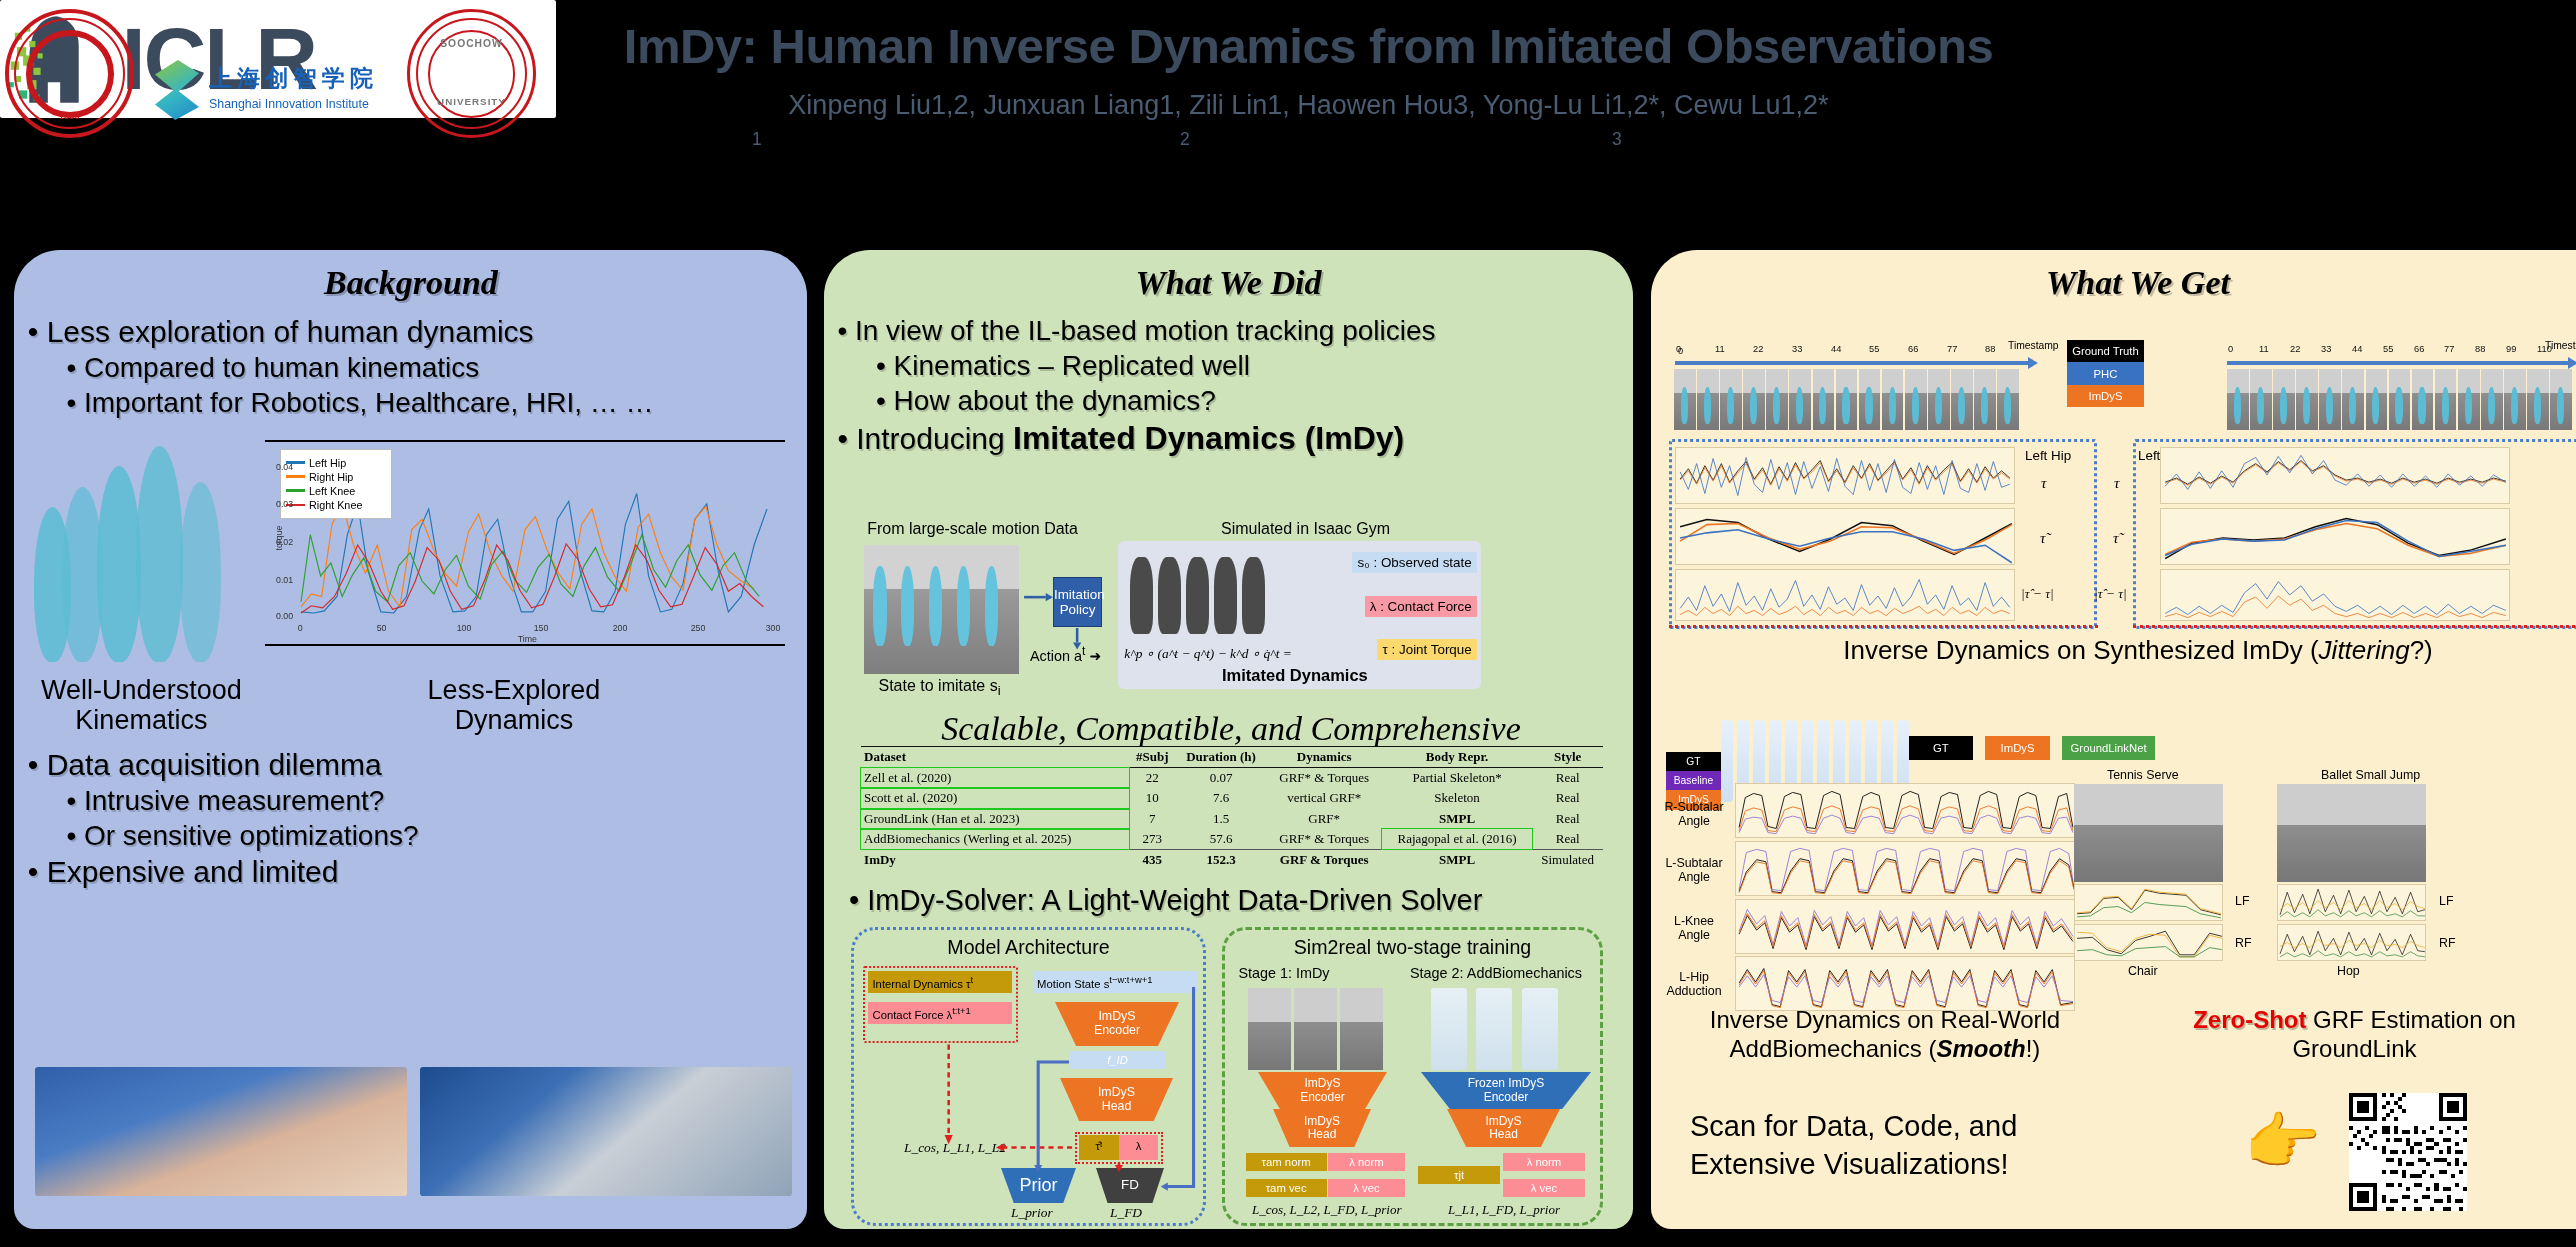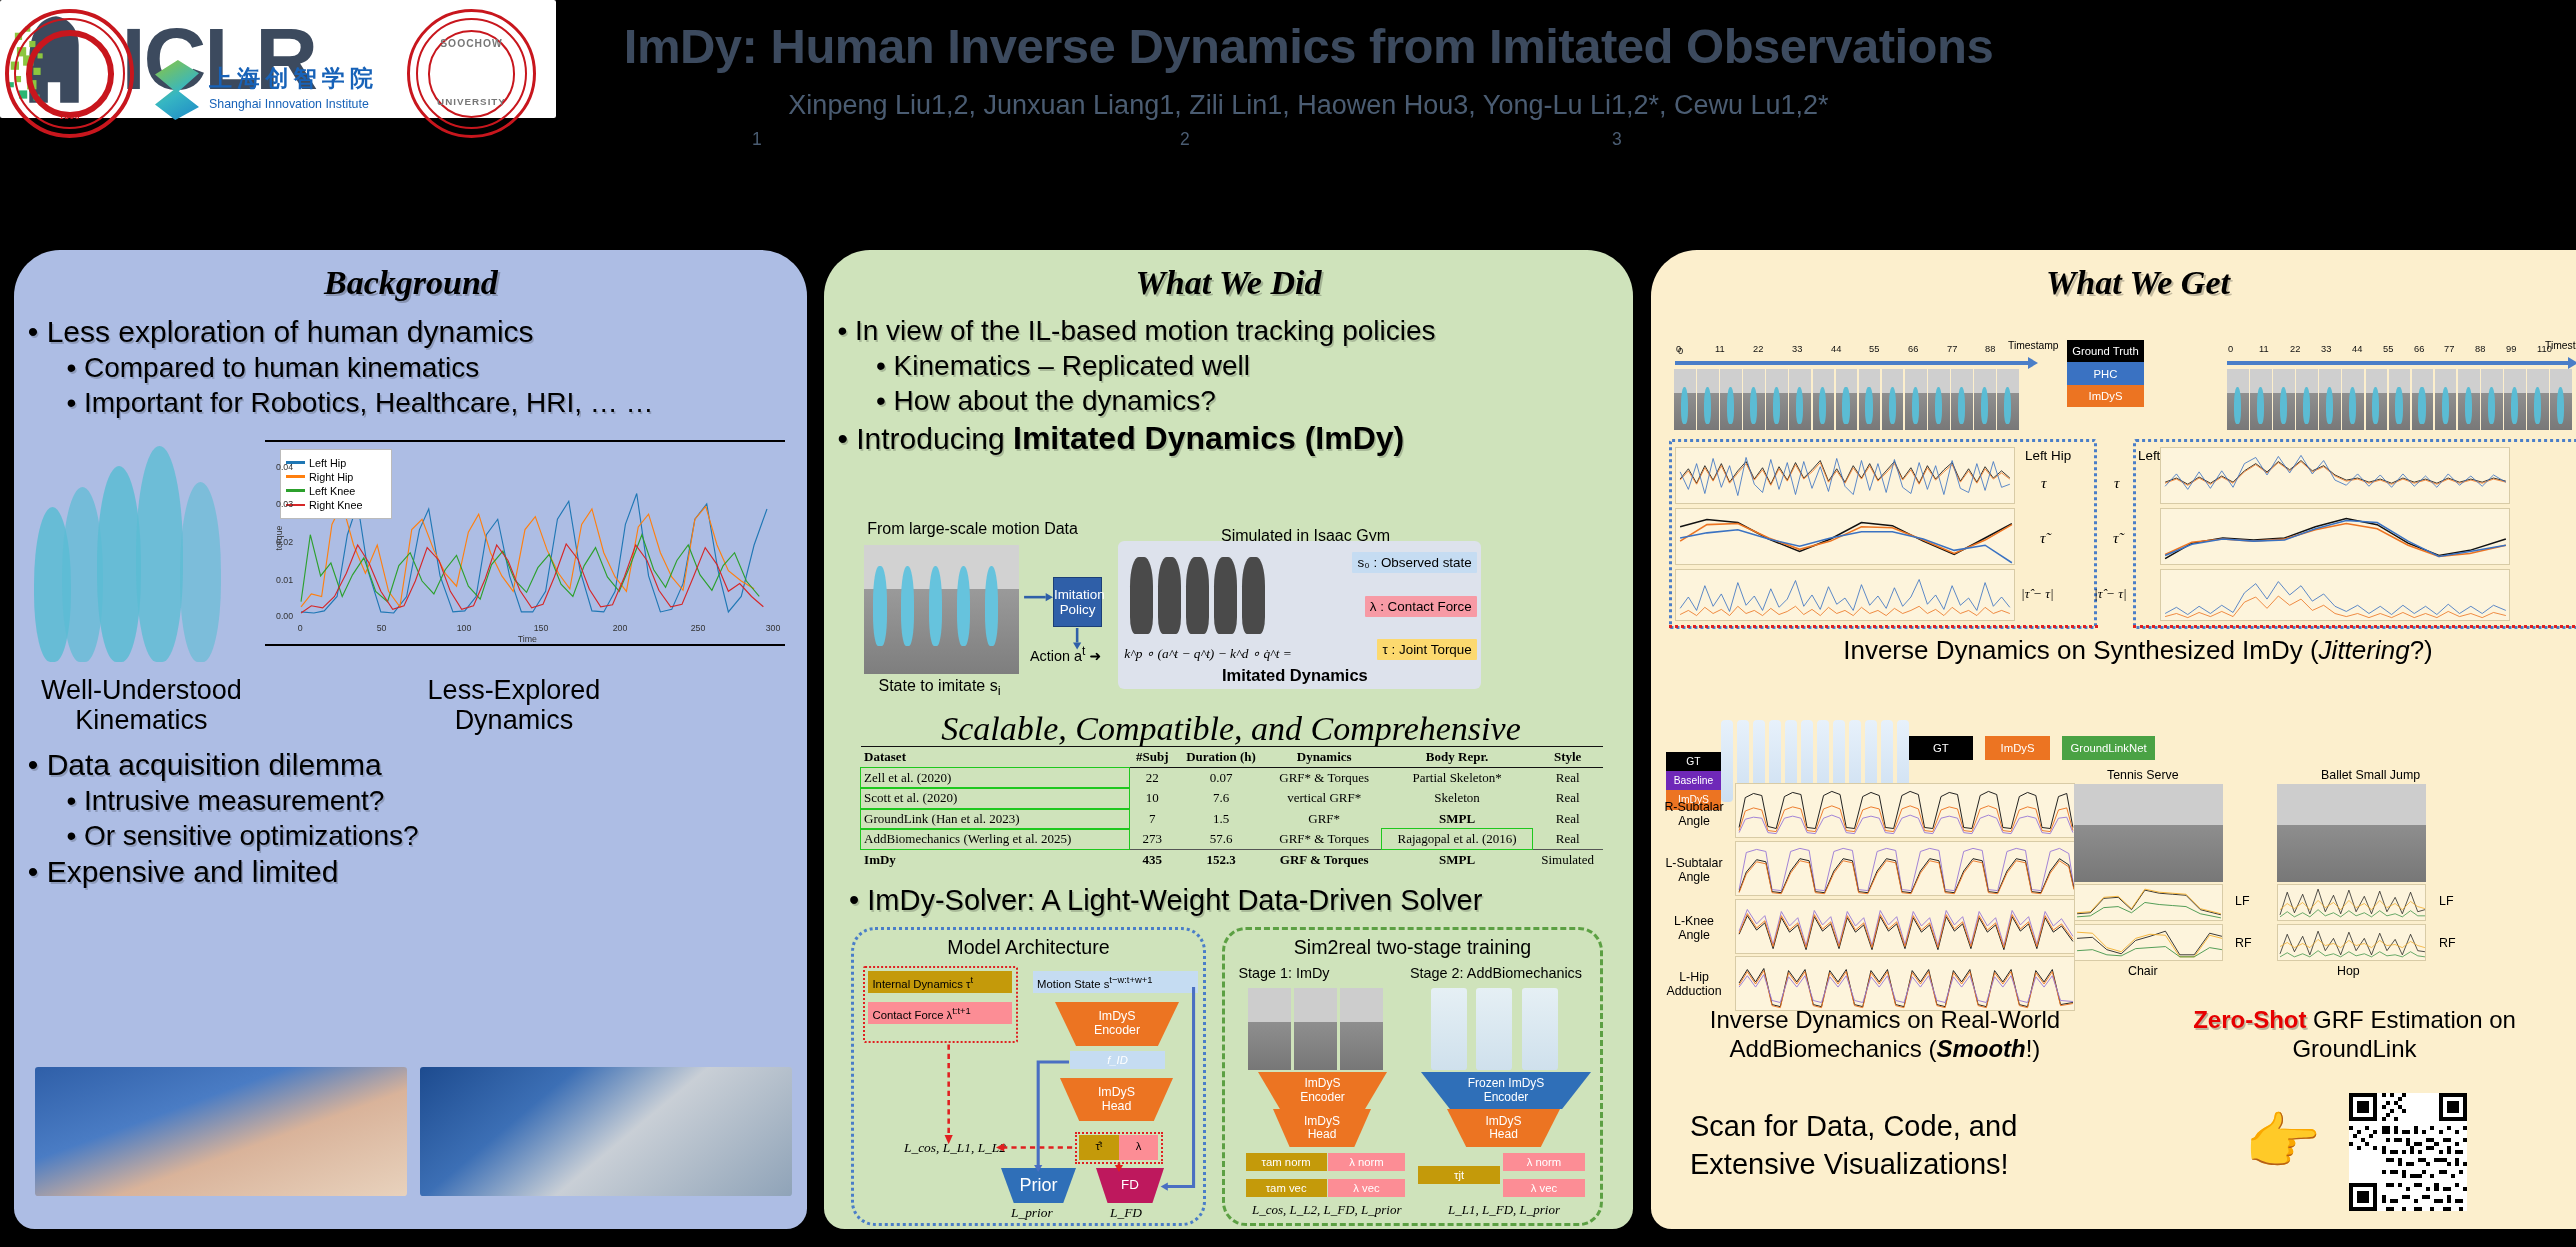--- a/index.html
+++ b/index.html
@@ -292,21 +292,21 @@
     <div class="b2 txt-sh">Kinematics – Replicated well</div>
     <div class="b2 txt-sh">How about the dynamics?</div>
     <div class="b1 txt-sh">
       <span>Introducing </span><span style="font-weight:bold;font-size:32px;">Imitated Dynamics (ImDy)</span>
     </div>
   </div>
 </div>
 
 <div id="pipeline">
   <div class="pl-cap" style="left:7.2px;top:5.2px;">From large-scale motion Data</div>
-  <div class="pl-cap" style="left:361px;top:5.2px;margin-top:7px;">Simulated in Isaac Gym</div>
+  <div class="pl-cap" style="left:361px;top:5.2px;">Simulated in Isaac Gym</div>
 
   <div id="pl-img">
     <div class="plman" style="left:9.3px;"></div>
       <div class="plman" style="left:37px;"></div>
     <div class="plman" style="left:65px;"></div>
       <div class="plman" style="left:93px;"></div>
     <div class="plman" style="left:121px;"></div>
   </div>
   <div class="pl-cap" style="left:18.5px;top:162px;">
     <span>State to imitate s</span><sub>i</sub>
@@ -426,21 +426,21 @@
     <span>Head</span>
   </div>
 
   <div style="position:absolute;left:221px;top:202px;width:88px;height:32px;border:2.1px dotted #e02020;"></div>
   <div class="archbox tc" style="left:225px;top:205px;width:40px;height:25px;background:#c49a0a;text-align:center;line-height:17.5px;">τ̂ᵗ</div>
   <div class="archbox tc" style="left:265px;top:205px;width:39px;height:25px;background:#fc8d95;text-align:center;line-height:17.5px;">λ</div>
 
   <div class="lossLbl" style="left:50px;top:210px;">L_cos, L_L1, L_L2</div>
 
   <div class="trap down" style="left:147px;top:238px;width:75px;height:35px;background:#2f6fb8;font-size:18px;">Prior</div>
-  <div class="trap down" style="left:242px;top:238px;width:68px;height:35px;background:#be185d;font-size:13.4px;">FD</div>
+  <div class="trap down" style="left:242px;top:238px;width:68px;height:35px;background:#404040;font-size:13.4px;">FD</div>
   <div class="lossLbl" style="left:157px;top:275px;">L_prior</div>
   <div class="lossLbl" style="left:256px;top:275px;">L_FD</div>
 
   <svg style="position:absolute;left:0;top:0;" width="355" height="299" viewBox="0 0 690 580">
     <line x1="184" y1="222" x2="184" y2="400" stroke="#e02020" stroke-width="5" stroke-dasharray="10,8"></line>
     <polygon points="176,398 192,398 184,416" fill="#e02020"></polygon>
     <line x1="424" y1="422" x2="290" y2="422" stroke="#e02020" stroke-width="5" stroke-dasharray="10,8"></line>
     <polygon points="292,414 292,430 276,422" fill="#e02020"></polygon>
     <line x1="515" y1="452" x2="515" y2="458" stroke="#e02020" stroke-width="5"></line>
     <polygon points="507,456 523,456 515,470" fill="#e02020"></polygon>

